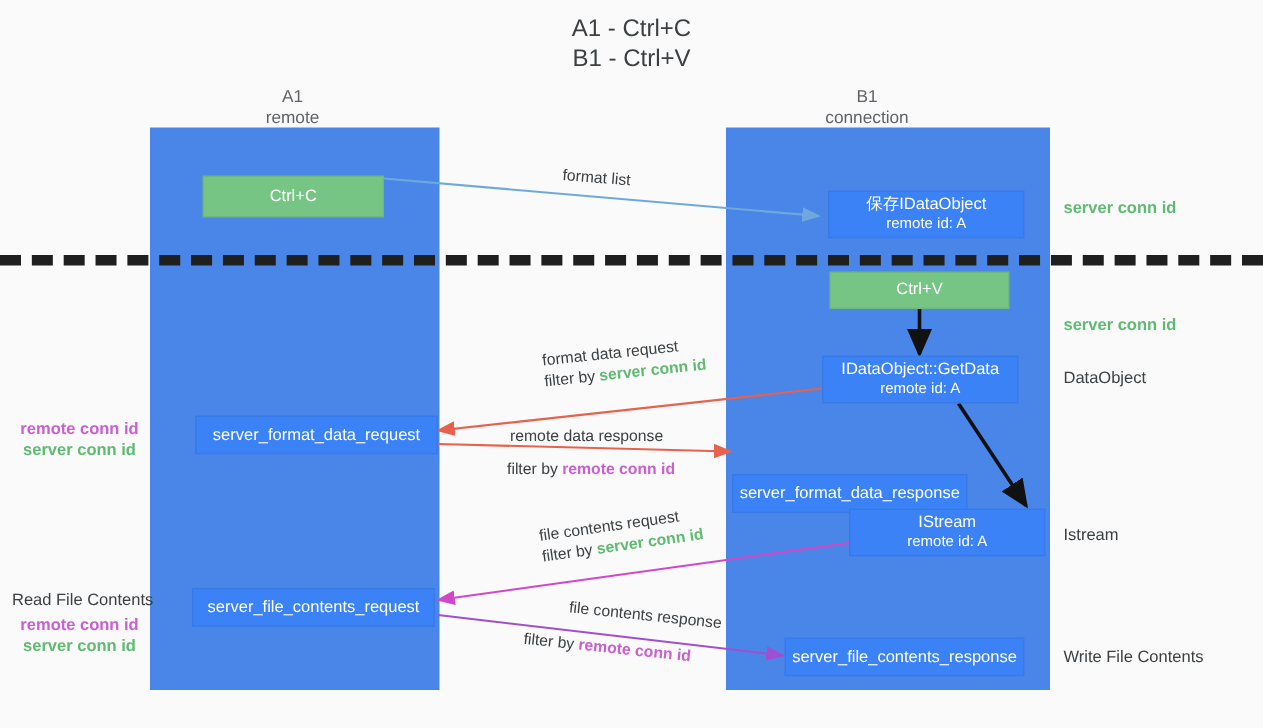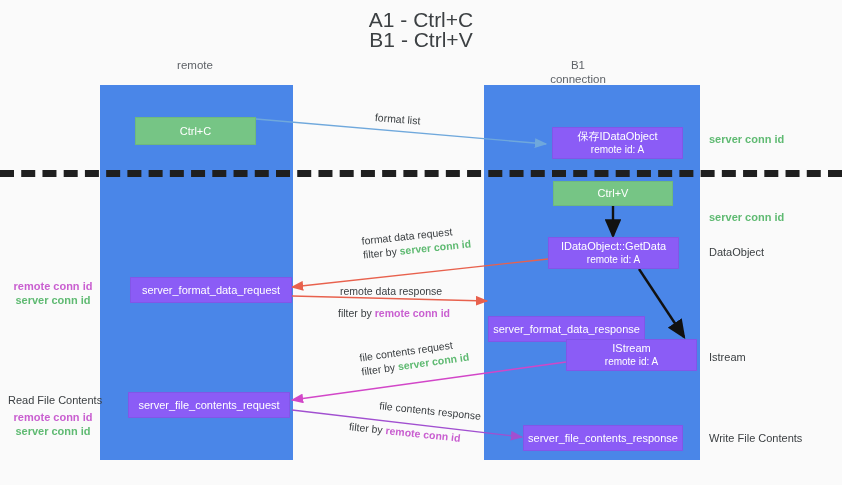--- a/index.html
+++ b/index.html
@@ -6,37 +6,37 @@
   body{
     width:842px;height:485px;position:relative;overflow:hidden;
     font-family:"Liberation Sans","DejaVu Sans",sans-serif;
     color:#3c4043;
   }
   #canvas{position:absolute;inset:0;}
   .abs{position:absolute;}
   
   .title{
     left:0;top:10px;width:842px;text-align:center;
-    font-size:21px;line-height:20px;color:#3c4043;
+    font-size:16px;line-height:20px;color:#3c4043;
   }
   
   .colhead{
     text-align:center;font-size:11.5px;line-height:14px;color:#5f6368;
   }
   
   .lane{background:#4a86e8;}
   
   .box{
     box-sizing:border-box;
     display:flex;flex-direction:column;align-items:center;justify-content:center;
     text-align:center;color:#ffffff;font-size:11px;line-height:13px;
     border:1px solid rgba(0,0,0,0.06);
   }
   .box.green{background:#76c585;}
-  .box.orange{background:#8b5cf6;}
+  .box.orange{background:#3b82f6;}
   .box .l2{font-size:10px;}
   
   .lbl{font-size:11px;line-height:14px;}
   .lbl.dark{color:#3c4043;}
   .green-t{color:#5fba72;font-weight:bold;}
   .magenta-t{color:#c95fd0;font-weight:bold;}
   .arrowlabel{font-size:10.5px;line-height:14px;color:#3c4043;white-space:nowrap;}
   .arrowlabel.rot{transform-origin:left center;}
   svg{position:absolute;left:0;top:0;overflow:visible;}
   .dashline{
@@ -48,20 +48,21 @@
 <body>
 
 <div id="canvas">
 
   <div class="abs title">
     <div>A1 - Ctrl+C</div>
     <div>B1 - Ctrl+V</div>
   </div>
 
   <div class="abs colhead" style="left:125px;top:58px;width:140px;">
+    <div>A1</div>
     <div>remote</div>
   </div>
   <div class="abs colhead" style="left:508px;top:58px;width:140px;">
     <div>B1</div>
     <div>connection</div>
   </div>
 
   <div class="abs lane" style="left:100px;top:85px;width:193px;height:375px;"></div>
   <div class="abs lane" style="left:484px;top:85px;width:216px;height:375px;"></div>
 

